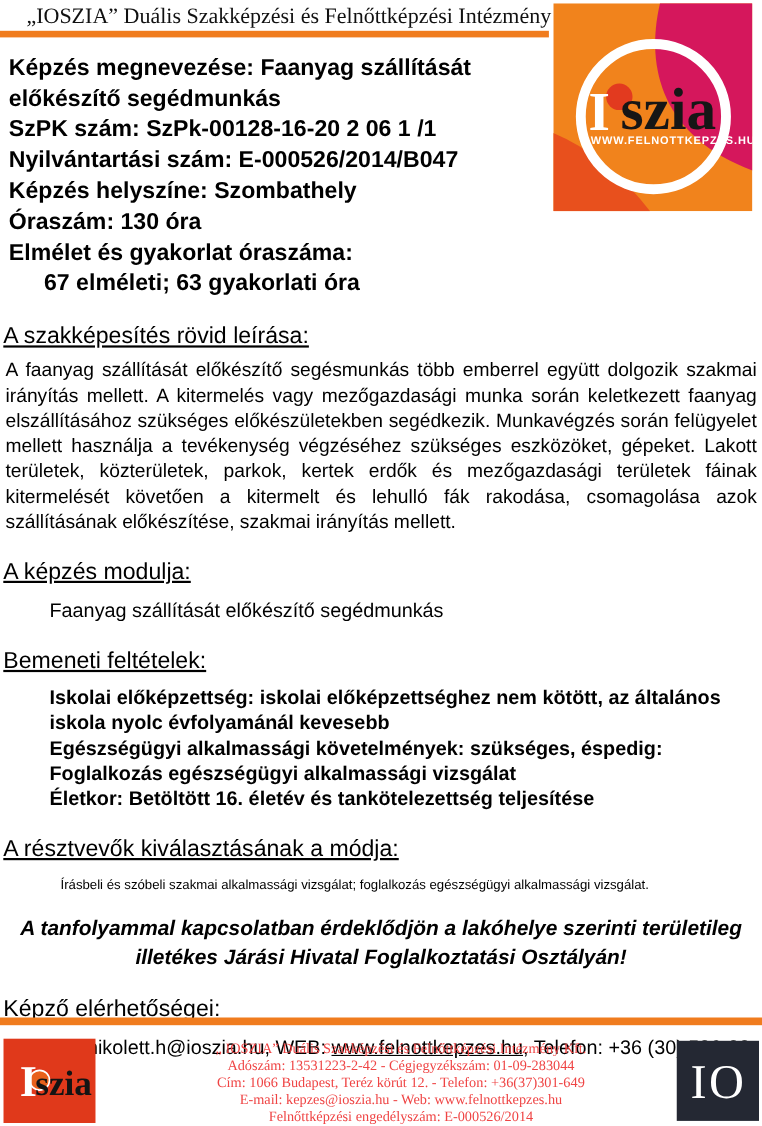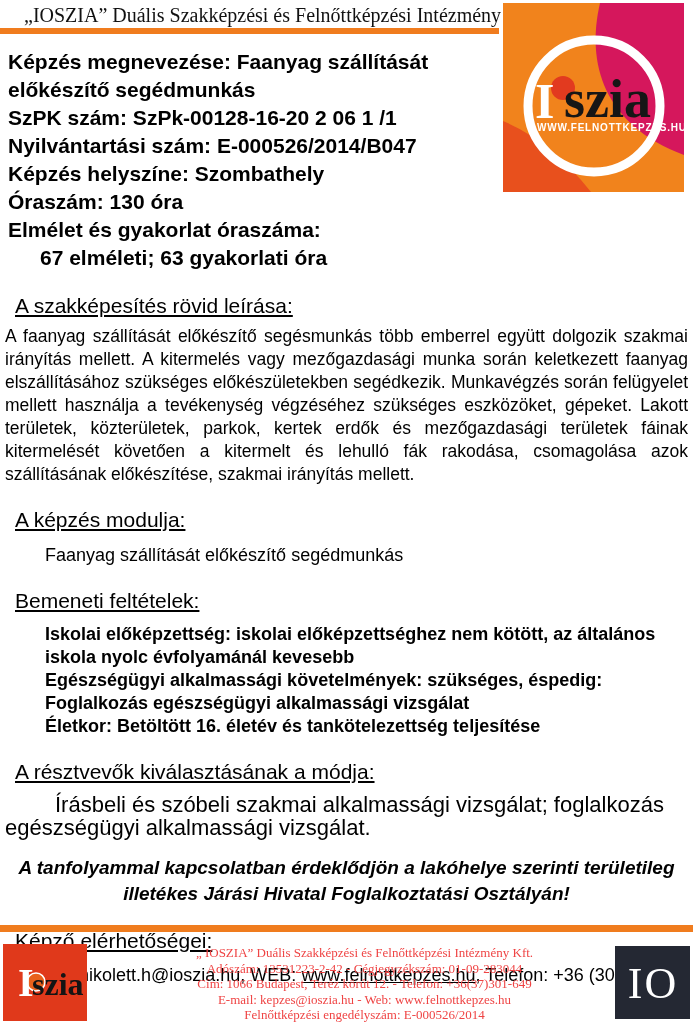--- a/index.html
+++ b/index.html
@@ -11,27 +11,27 @@
   .titlebar {
     font-family:"Liberation Serif", serif;
     font-size:20px; padding:4px 0 1px 24px; color:#111;
   }
   .rule-top { width:499px; height:6px; background:#F07C1E; }
   .logo-main { position:absolute; top:3px; left:503px; width:181px; height:189px; }
   .course { margin:14px 0 0 8px; width:498px; font-weight:bold; font-size:21px; line-height:28px; }
   .course .indent { padding-left:32px; }
   .section-heading {
     font-size:21px; font-weight:400; text-decoration:underline;
-    margin:22px 0 0 15px;
+    margin:22px 0 0 3px;
   }
   .desc { margin:7px 5px 0 5px; font-size:17.5px; line-height:23px; text-align:justify; }
   .module-item { margin:12px 8px 0 45px; font-size:18px; line-height:23px; }
   .req-list { margin-top:10px; }
   .req-item { margin:0 6px 0 45px; font-size:18px; line-height:23px;font-weight:bold; }
-  .selection { margin:9px 6px 0 5px; font-size:22px; line-height:23px; text-indent:50px; }
+  .selection { margin:9px 6px 0 5px; font-size:12px; line-height:23px; text-indent:50px; }
   .notice {
     margin:16px 14px 0 14px; font-weight:bold; font-style:italic;
     font-size:19px; line-height:26px; text-align:center;
   }
   .contact-line { margin:12px 0 0 18px; font-size:18px; }
   .contact-line .weblink { text-decoration:underline; cursor:pointer; }
   .footer { position:absolute; left:0; bottom:0; width:693px; height:99px; }
   .rule-bottom { width:693px; height:7px; background:#F07C1E; }
   .footer-center {
     position:absolute; top:20px; left:112px; width:505px;

